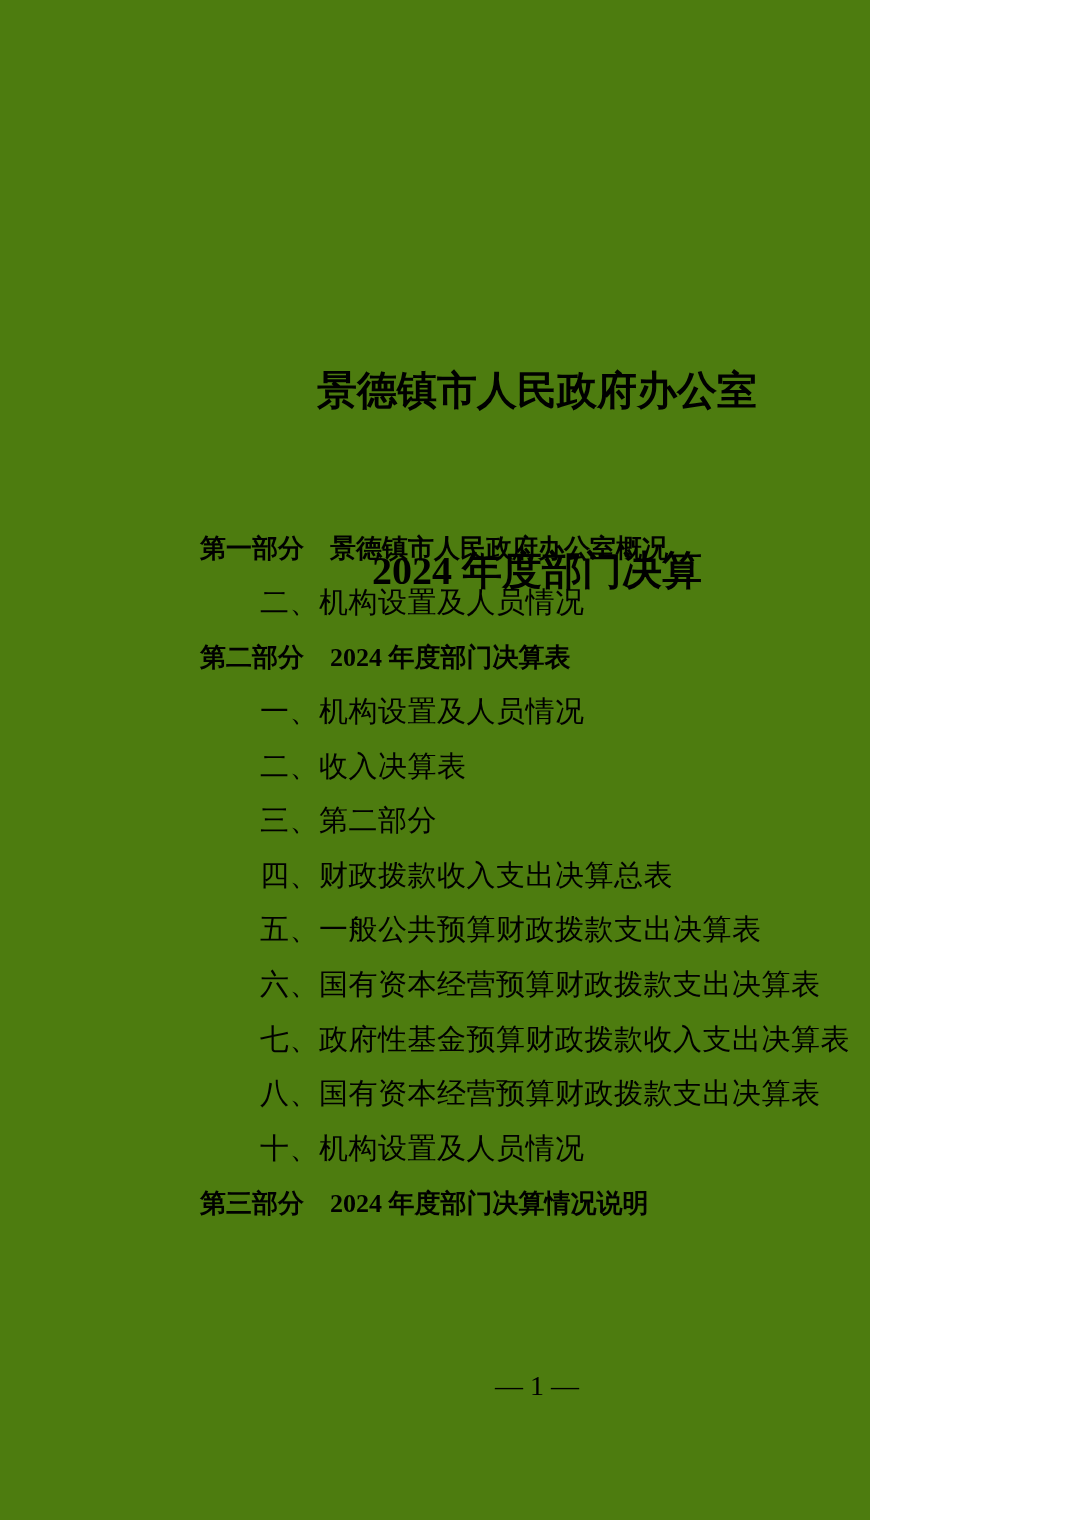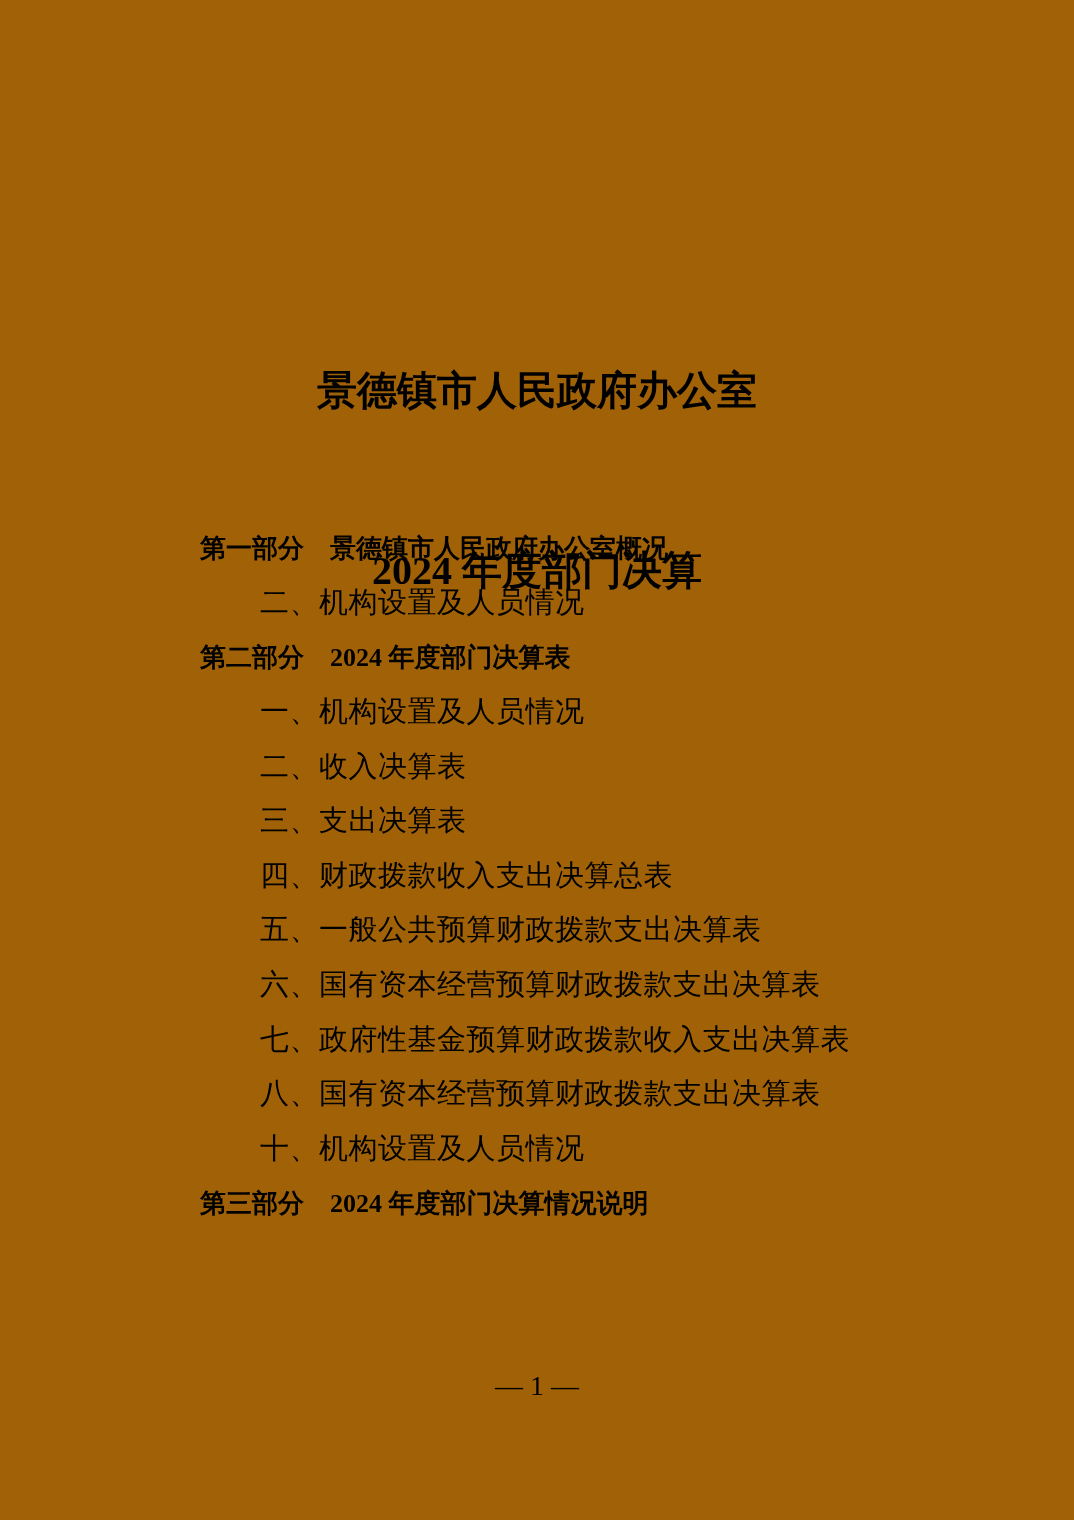--- a/index.html
+++ b/index.html
@@ -2,23 +2,23 @@
 <html><head>
 <meta charset="utf-8">
 <style>
   html, body {
     margin: 0;
     padding: 0;
     background: #ffffff;
   }
   .page {
     position: relative;
-    width: 1074px;
+    width: 870px;
     height: 1520px;
-    background: #a16207;
+    background: #4d7c0f;
     color: #000000;
     overflow: hidden;
   }
   .doc-title {
     position: absolute;
     top: 241px;
     left: 0;
     width: 1074px;
     text-align: center;
     font-family: "Liberation Serif", sans-serif;
@@ -86,21 +86,21 @@
     <div>2024 年度部门决算</div>
   </div>
 
 
   <div class="toc">
     <div class="row part">第一部分　景德镇市人民政府办公室概况</div>
     <div class="row item">二、机构设置及人员情况</div>
     <div class="row part">第二部分　2024 年度部门决算表</div>
     <div class="row item">一、机构设置及人员情况</div>
     <div class="row item">二、收入决算表</div>
-    <div class="row item">三、支出决算表</div>
+    <div class="row item">三、第二部分</div>
     <div class="row item">四、财政拨款收入支出决算总表</div>
     <div class="row item">五、一般公共预算财政拨款支出决算表</div>
     <div class="row item">六、国有资本经营预算财政拨款支出决算表</div>
     <div class="row item">七、政府性基金预算财政拨款收入支出决算表</div>
     <div class="row item">八、国有资本经营预算财政拨款支出决算表</div>
     <div class="row item">十、机构设置及人员情况</div>
     <div class="row part">第三部分　2024 年度部门决算情况说明</div>
   </div>
 
   <div class="page-footer">— 1 —</div>

